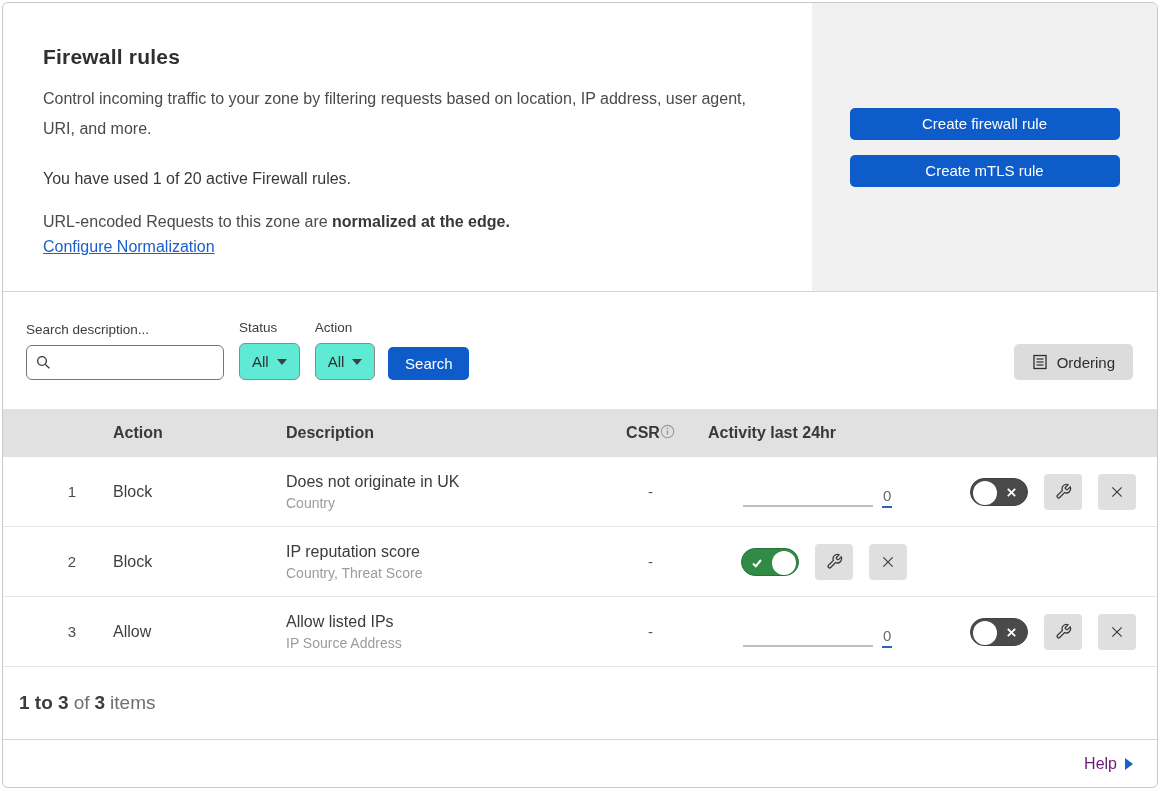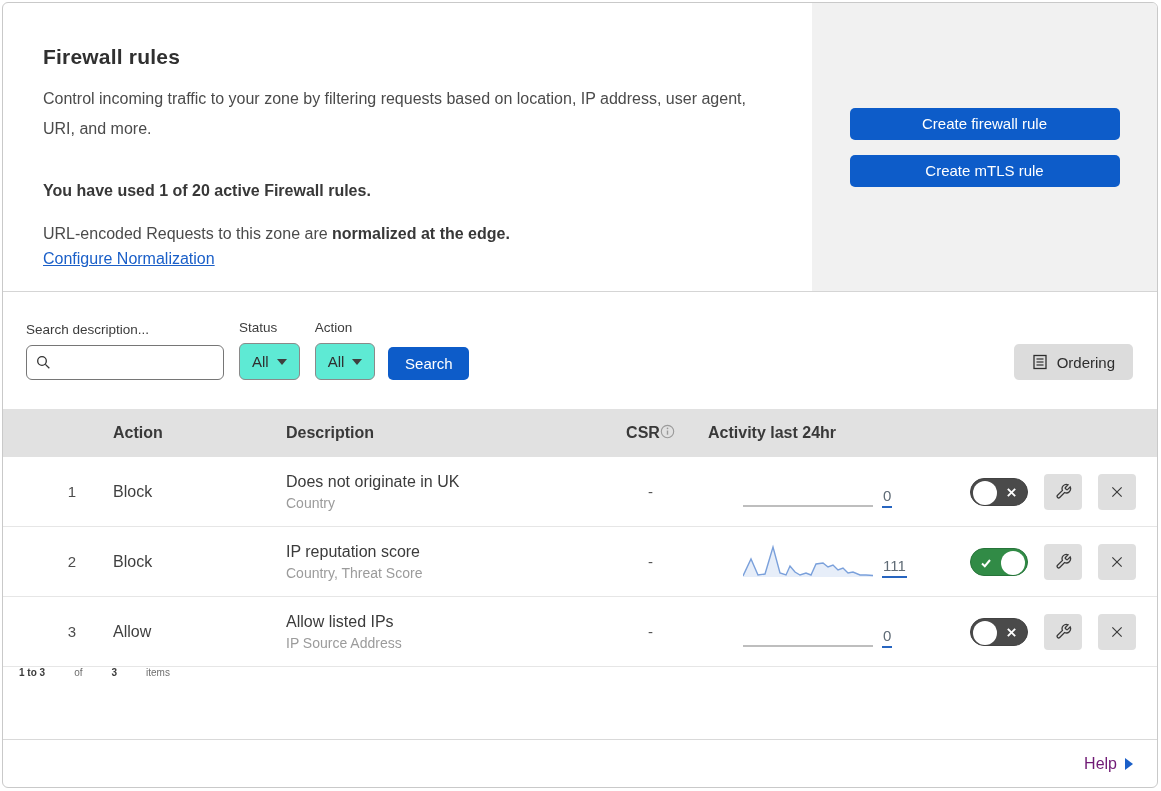--- a/index.html
+++ b/index.html
@@ -6,21 +6,21 @@
   html,body { width:1161px; height:791px; background:#fff;
     font-family:"Liberation Sans","DejaVu Sans",sans-serif; color:#3a3a3a; }
   .card { position:absolute; left:2px; top:2px; width:1156px; height:786px;
     background:#fff; border:1px solid #c9c9c9; border-radius:6px; overflow:hidden; }
 
   
   .top { display:flex; height:289px; border-bottom:1px solid #d5d5d5; }
   .top-left { flex:1; padding:42px 30px 0 40px; }
   .page-title { font-size:21px; font-weight:600; color:#303030; letter-spacing:.2px; }
   .desc { margin-top:15px; font-size:16px; line-height:30px; color:#4b4b4b; max-width:745px; }
-  .usage { margin-top:38px; font-size:16px; font-weight:700; color:#383838; }
+  .usage { margin-top:26px; font-size:16px; font-weight:400; color:#383838; }
   .norm { margin-top:25px; font-size:16px; color:#4b4b4b; }
   .norm b { color:#383838; }
   .cfg-link { display:inline-block; margin-top:7px; font-size:16px; color:#1a5fc8;
     text-decoration:underline; cursor:pointer;text-align:center; }
   .top-right { width:345px; background:#f1f1f1; display:flex; flex-direction:column;
     align-items:center; justify-content:center; gap:15px; }
   .btn-primary { display:flex; align-items:center; justify-content:center;
     background:#0d5cc9; color:#fff; border:none; border-radius:5px;
     font-size:15px; font-family:inherit; cursor:pointer; }
   .top-right .btn-primary { width:270px; height:32px;text-align:center; }
@@ -69,22 +69,22 @@
   .toggle.off { background:#4a4a4a; border:1px solid #424242; }
   .toggle.off .knob { left:2px; }
   .toggle.off .ic-cross { right:10px; }
   .toggle.on { background:#318b46; border:1px solid #27743a; }
   .toggle.on .knob { right:2px; }
   .toggle.on .ic-check { left:9px; }
   .icon-btn { width:38px; height:36px; background:#dfdfdf; border:none; border-radius:4px;
     display:flex; align-items:center; justify-content:center; cursor:pointer; }
 
   
-  .tfoot { height:73px; display:flex; align-items:flex-start; padding-left:16px;
-    border-bottom:1px solid #d9d9d9; font-size:10px; color:#6e6e6e;gap:24px; }
+  .tfoot { height:73px; display:flex; align-items:center; padding-left:16px;
+    border-bottom:1px solid #d9d9d9; font-size:19px; color:#6e6e6e; }
   .tfoot span { margin-right:5px; }
   .tfoot .b { font-weight:700; color:#3c3c3c; }
   .help-bar { height:48px; display:flex; align-items:center; justify-content:flex-end;
     padding-right:24px; }
   .help-link { display:flex; align-items:center; gap:8px; font-size:16px; color:#701a75;
     cursor:pointer; text-decoration:none; }
   .tri-right { width:0; height:0; border-top:6px solid transparent;
     border-bottom:6px solid transparent; border-left:8px solid #1a5fc8; }
 </style>
 </head>
@@ -197,27 +197,20 @@
   </div>
 
   <div class="grid trow">
     <div class="c-num">2</div>
     <div class="c-pad c-action">Block</div>
     <div class="c-pad">
       <div class="c-desc-main">IP reputation score</div>
       <div class="c-desc-sub">Country, Threat Score</div>
     </div>
     <div class="c-csr">-</div>
-    <div class="c-activity">
-      <svg class="spark" viewBox="0 0 130 36" preserveAspectRatio="none">
-          <polygon points="0,32 8,15 15,31 22,30 30,3 37,29 43,31 47,22 52,28 57,31 63,29 68,31 73,20 80,19 85,23 90,21 95,26 100,24 105,29 110,28 117,31 123,31 130,31.5 130,33 0,33" fill="rgba(122,160,219,0.18)"></polygon>
-          <polyline points="0,32 8,15 15,31 22,30 30,3 37,29 43,31 47,22 52,28 57,31 63,29 68,31 73,20 80,19 85,23 90,21 95,26 100,24 105,29 110,28 117,31 123,31 130,31.5" fill="none" stroke="#7aa0db" stroke-width="1.4"></polyline>
-        </svg>
-      <a class="act-count">111</a>
-    </div>
     <div class="c-controls">
       <div class="toggle on">
         <span class="knob"></span>
         <svg class="t-ic ic-check" width="12" height="12" viewBox="0 0 12 12">
             <polyline points="2,6.5 4.8,9.2 10,3" fill="none" stroke="#fff" stroke-width="2"></polyline>
           </svg>
 
       </div>
       <button class="icon-btn">
         <svg width="17" height="17" viewBox="0 0 24 24">

